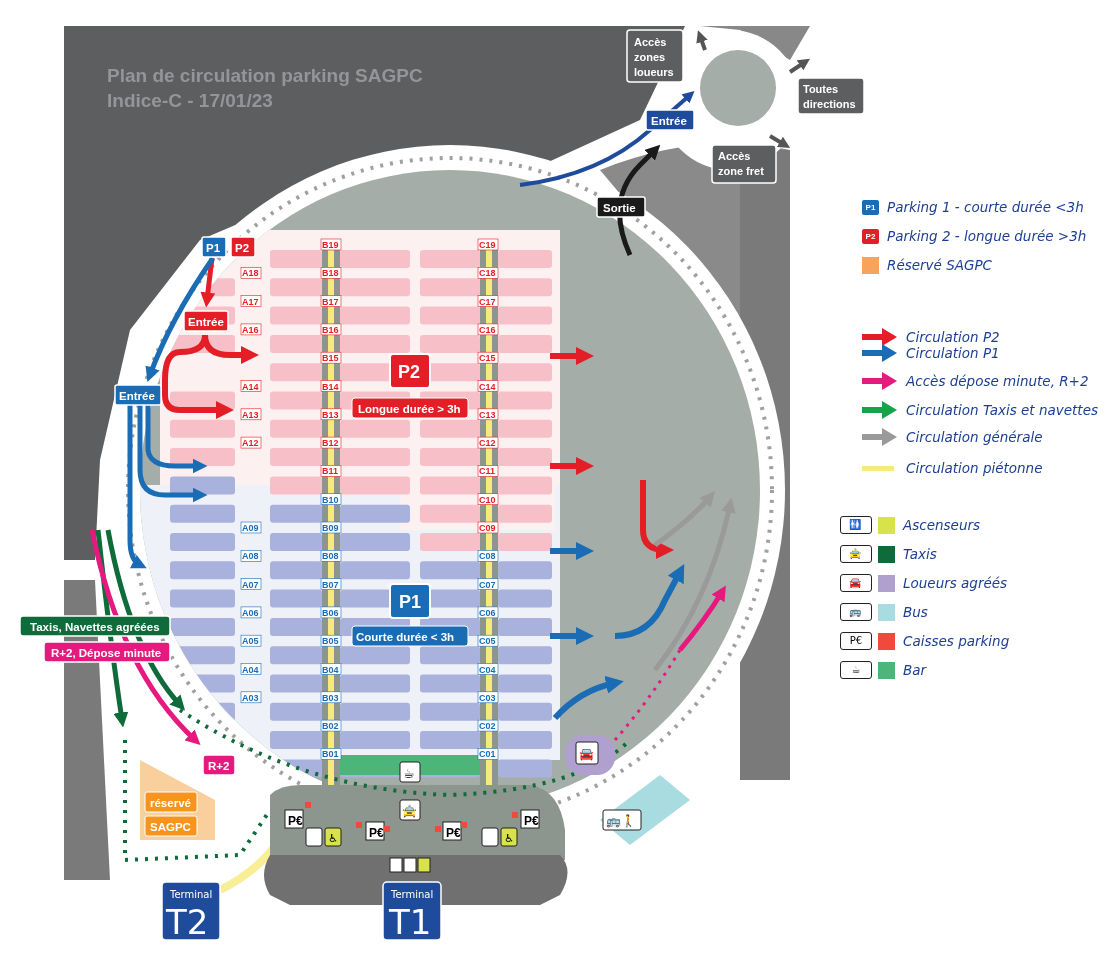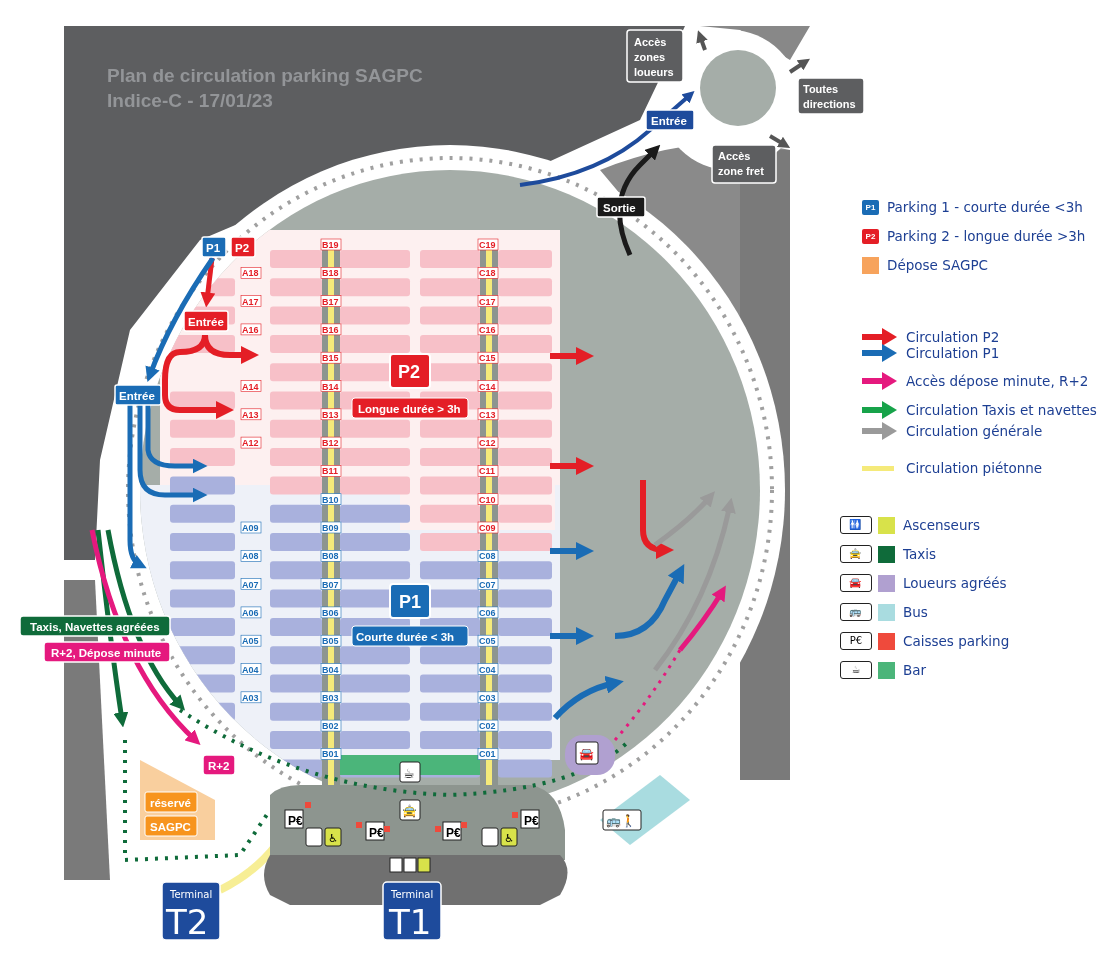--- a/index.html
+++ b/index.html
@@ -1,20 +1,20 @@
 <!DOCTYPE html>
 <html><head>
 <meta charset="utf-8">
 <style>
   html,body{margin:0;padding:0;background:#fff;}
   body{width:1110px;height:956px;position:relative;overflow:hidden;font-family:"Liberation Sans",sans-serif;}
   #map{position:absolute;left:0;top:0;width:1110px;height:956px;}
   .legend{position:absolute;left:862px;top:190px;width:248px;font-family:"DejaVu Sans",sans-serif;color:#1d3f93;font-size:13.5px;}
   .lg-row{position:absolute;left:0;height:22px;display:flex;align-items:center;white-space:nowrap;}
-  .lg-text{margin-left:8px;}
+  .lg-text{margin-left:8px;font-style:italic;}
   .badge{display:inline-block;width:17px;height:15px;border-radius:2px;color:#fff;font-size:8px;font-weight:bold;text-align:center;line-height:15px;font-family:"Liberation Sans",sans-serif;}
   .sw{display:inline-block;width:17px;height:17px;}
   .ico{display:inline-block;width:18px;height:18px;border:1.5px solid #222;border-radius:3px;background:#fff;box-sizing:border-box;font-size:11px;line-height:15px;text-align:center;color:#000;}
 </style>
 </head>
 <body>
 
 <svg id="map" viewBox="0 0 1110 956" xmlns="http://www.w3.org/2000/svg">
   <defs>
     <marker id="ah-red" viewBox="0 0 10 10" refX="5" refY="5" markerWidth="3" markerHeight="3" orient="auto">
@@ -562,21 +562,21 @@
   <div class="lg-row" style="top:6px">
     <span class="badge" style="background:#1a6cb5">P1</span>
     <span class="lg-text">Parking 1 - courte durée &lt;3h</span>
   </div>
   <div class="lg-row" style="top:35px">
     <span class="badge" style="background:#e41e26">P2</span>
     <span class="lg-text">Parking 2 - longue durée &gt;3h</span>
   </div>
   <div class="lg-row" style="top:64px">
     <span class="sw" style="background:#f7a35c"></span>
-    <span class="lg-text">Dépose SAGPC</span>
+    <span class="lg-text">Réservé SAGPC</span>
   </div>
 
   <div id="circ-legend">
       <div class="lg-row" style="top: 136px;">
         <svg width="36" height="20">
           <rect x="0" y="7" width="22" height="6" fill="#e41e26"></rect>
           <path d="M20,1 L35,10 L20,19 Z" fill="#e41e26"></path>
         </svg>
         <span class="lg-text">Circulation P2</span>
       </div>
@@ -594,21 +594,21 @@
         </svg>
         <span class="lg-text">Accès dépose minute, R+2</span>
       </div>
       <div class="lg-row" style="top: 209px;">
         <svg width="36" height="20">
           <rect x="0" y="7" width="22" height="6" fill="#17a34a"></rect>
           <path d="M20,1 L35,10 L20,19 Z" fill="#17a34a"></path>
         </svg>
         <span class="lg-text">Circulation Taxis et navettes</span>
       </div>
-      <div class="lg-row" style="top: 230px; text-align: center;">
+      <div class="lg-row" style="top: 236px; text-align: center;">
         <svg width="36" height="20">
           <rect x="0" y="7" width="22" height="6" fill="#9a9a9a"></rect>
           <path d="M20,1 L35,10 L20,19 Z" fill="#9a9a9a"></path>
         </svg>
         <span class="lg-text">Circulation générale</span>
       </div>
       <div class="lg-row" style="top: 267px; justify-content: flex-end;">
         <span style="display: inline-block; width: 32px; height: 5px; margin-right: 4px; background: rgb(245, 234, 122);"></span>
         <span class="lg-text">Circulation piétonne</span>
       </div>

